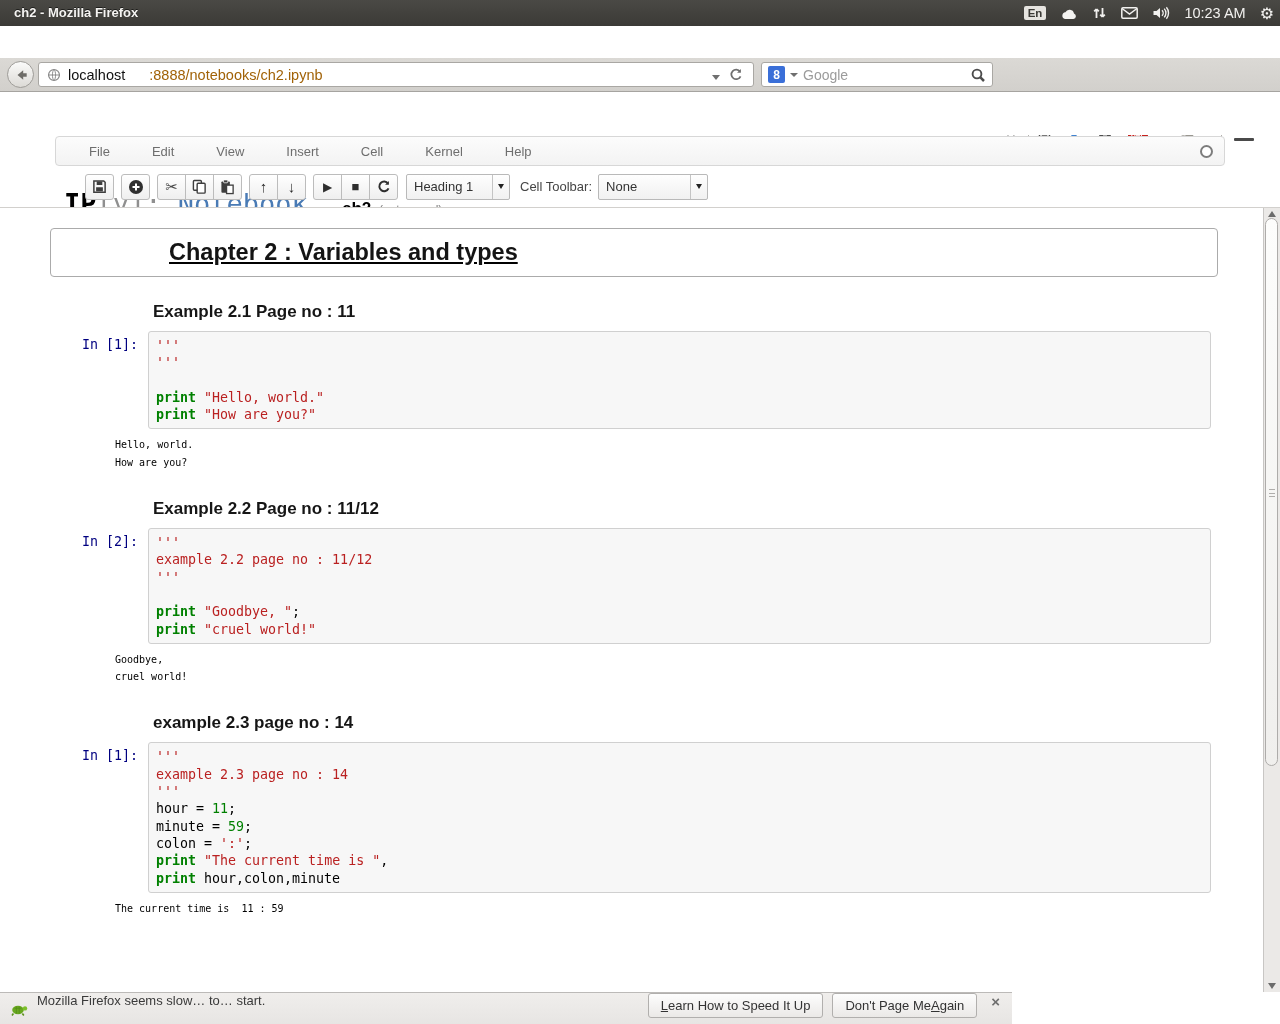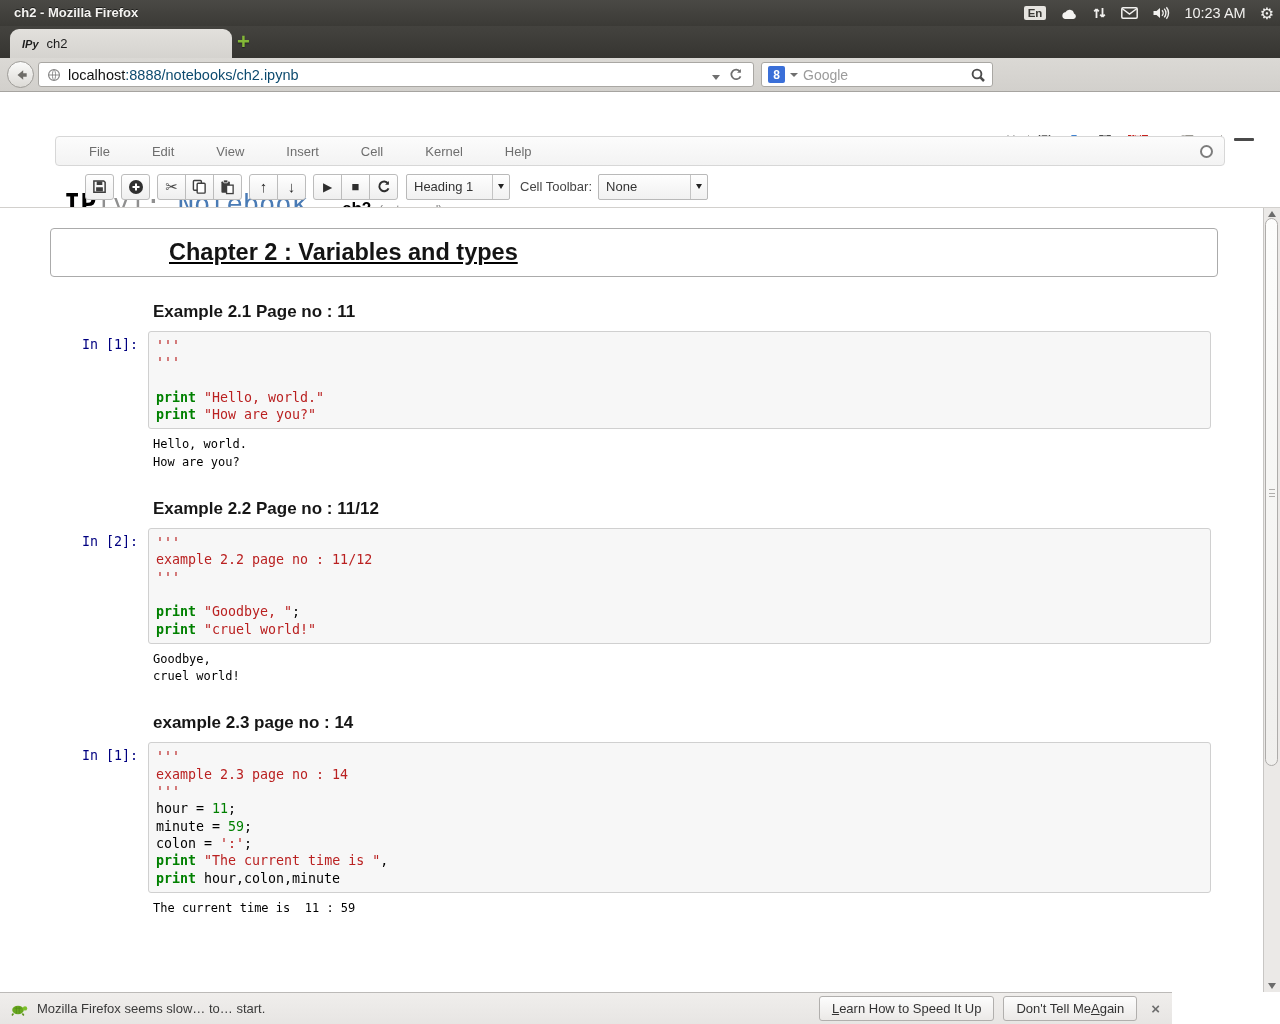--- a/index.html
+++ b/index.html
@@ -34,21 +34,21 @@
   .navbar { position:absolute; top:58px; left:0; width:1280px; height:34px;
             background:linear-gradient(#dbd9d5,#d2d0cc); border-bottom:1px solid #a6a4a0; }
   .back-btn { position:absolute; left:7px; top:3px; width:27px; height:27px; border-radius:50%;
               background:linear-gradient(#fbfbfa,#dcdad6); border:1px solid #9f9d99;
               display:flex; align-items:center; justify-content:center; z-index:2; }
   .urlbar { position:absolute; left:38px; top:4px; width:716px; height:25px; background:#fff;
             border:1px solid #a9a7a3; border-radius:3px; display:flex; align-items:center;
             padding:0 4px 0 8px; }
   .url-text { flex:1; font-size:14.5px; white-space:nowrap; overflow:hidden; margin-left:7px; }
   .url-host { color:#111; }
-  .url-rest { color:#0c4a6e; }
+  .url-rest { color:#a16207;padding-left:24px; }
   .tri-down { width:0; height:0; border-left:4px solid transparent; border-right:4px solid transparent;
               border-top:5px solid #6f6f6f; display:inline-block; }
   .url-drop { padding:0 7px; }
   .reload { padding:0 6px 0 2px; display:flex; align-items:center; }
   .searchbar { position:absolute; left:761px; top:4px; width:232px; height:25px; background:#fff;
                border:1px solid #a9a7a3; border-radius:3px; display:flex; align-items:center;
                padding:0 6px; gap:5px; }
   .engine-badge { width:17px; height:17px; background:#3a6fd8; color:#fff; border-radius:2px;
                   font-size:12px; font-weight:bold; display:flex; align-items:center;
                   justify-content:center; }
@@ -125,40 +125,40 @@
   .prompt { width:98px; padding:6px 10px 0 0; text-align:right;
             font-family:"DejaVu Sans Mono", monospace; font-size:13.3px; color:#000080; }
   .inputbox { width:1063px; border:1px solid #d0d0d0; border-radius:3px; background:#f7f7f7;
               padding:5px 7px; }
   .code { font-family:"DejaVu Sans Mono", monospace; font-size:13.3px; }
   .cm-line { height:17.3px; line-height:17.3px; white-space:pre; }
   .tok-k { color:#008000; font-weight:bold; }
   .tok-s { color:#BA2121; }
   .tok-n { color:#008000; }
   .tok-p { color:#000; }
-  pre.output { font-family:"DejaVu Sans Mono", monospace; font-size:12px; line-height:17.3px;
-               color:#000; margin:0 0 28px 103px; padding-top:7px; white-space:pre; }
+  pre.output { font-family:"DejaVu Sans Mono", monospace; font-size:10px; line-height:17.3px;
+               color:#000; margin:0 0 28px 65px; padding-top:7px; white-space:pre; }
 
   
   .scrollbar { position:absolute; right:0; top:208px; width:17px; height:784px;
                background:#ebe9e7; border-left:1px solid #c8c6c4; }
   .sb-arrow { position:absolute; left:4px; width:0; height:0;
               border-left:4px solid transparent; border-right:4px solid transparent; }
   .sb-up { top:3px; border-bottom:6px solid #6b6b6b; }
   .sb-down { bottom:3px; border-top:6px solid #6b6b6b; }
   .sb-thumb { position:absolute; left:1px; top:10px; width:13px; height:548px;
               background:linear-gradient(#fdfdfc,#f0efed); border:1px solid #aeacaa; border-radius:7px; }
   .sb-grip { position:absolute; left:3px; top:270px; width:6px; height:8px;
              border-top:1px solid #b0aeac; border-bottom:1px solid #b0aeac; }
   .sb-grip::after { content:""; position:absolute; left:0; top:3px; width:6px; height:1px; background:#b0aeac; }
 
   
-  .notifbar { position:absolute; bottom:0; left:0; width:1172px; height:32px;
+  .notifbar { position:absolute; bottom:0; left:0; width:1012px; height:32px;
               background:linear-gradient(#f0eeec,#e7e5e3); border-top:1px solid #bcbab8;
-              display:flex; align-items:center; padding:0 8px 0 10px; }
+              display:flex; padding:0 8px 0 10px; }
   .notif-text { font-size:13px; color:#3a3a3a; margin-left:8px; }
   .notif-spacer { flex:1; }
   .nbtn { height:25px; border:1px solid #b1afad; border-radius:3px;
           background:linear-gradient(#fdfdfd,#ebe9e7); font-size:13px; color:#333;
           display:flex; align-items:center; padding:0 12px; margin-left:9px;
           font-family:"Liberation Sans", sans-serif; }
   .nbtn u { text-decoration:underline; }
   .notif-close { font-size:15px; font-weight:bold; color:#6f6f6f; margin-left:10px; padding:0 4px; }
 </style>
 </head>
@@ -191,27 +191,20 @@
         <svg width="18" height="14" viewBox="0 0 18 14">
             <path d="M1.5 5H4.5L8 2v10L4.5 9H1.5z" fill="#f2f1ef"></path>
             <path d="M10 4.2a4 4 0 0 1 0 5.6M12.2 2.6a6.5 6.5 0 0 1 0 8.8M14.4 1.2a9 9 0 0 1 0 11.6" stroke="#f2f1ef" stroke-width="1.4" fill="none"></path>
           </svg>
       </span>
       <span class="tray-time">10:23 AM</span>
       <span class="gear-glyph">⚙</span>
     </div>
   </div>
 
-  <div class="tabstrip">
-    <div class="tab">
-      <span class="favicon">IPy</span>
-      <span class="tab-title">ch2</span>
-    </div>
-    <span class="newtab">+</span>
-  </div>
 
   <div class="navbar">
     <div class="back-btn">
       <svg width="14" height="14" viewBox="0 0 16 16">
           <path d="M10.5 2.5 4 8l6.5 5.5V10h4V6h-4z" fill="#6e6c68"></path>
         </svg>
     </div>
     <div class="urlbar">
       <span class="nico">
         <svg width="14" height="14" viewBox="0 0 16 16">
@@ -450,20 +443,20 @@
         </svg>
     </span>
     <span class="notif-text">Mozilla Firefox seems slow… to… start.</span>
     <span class="notif-spacer"></span>
     <button class="nbtn">
         <span></span>
         <u>L</u>
         <span>earn How to Speed It Up</span>
       </button>
     <button class="nbtn">
-        <span>Don't Tell Me </span>
+        <span>Don't Page Me </span>
         <u>A</u>
         <span>gain</span>
       </button>
     <span class="notif-close">×</span>
   </footer>
 
 </div>
 
 </body></html>

